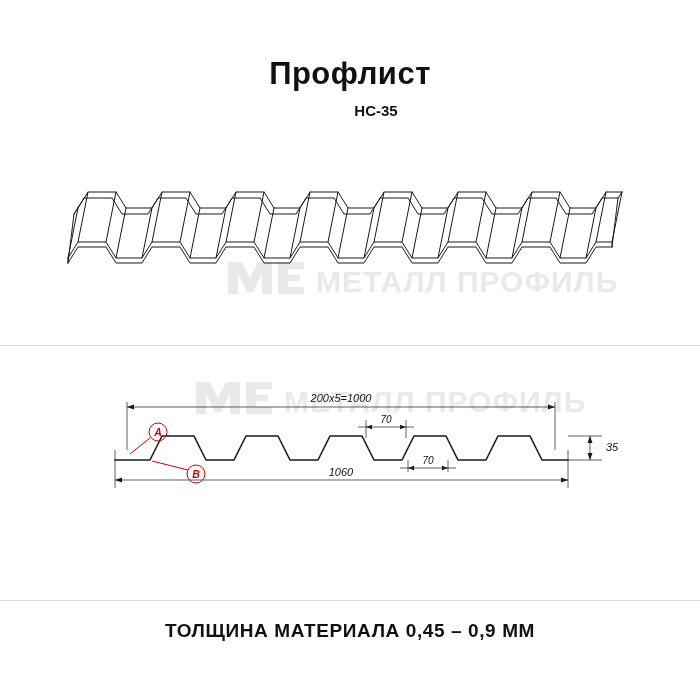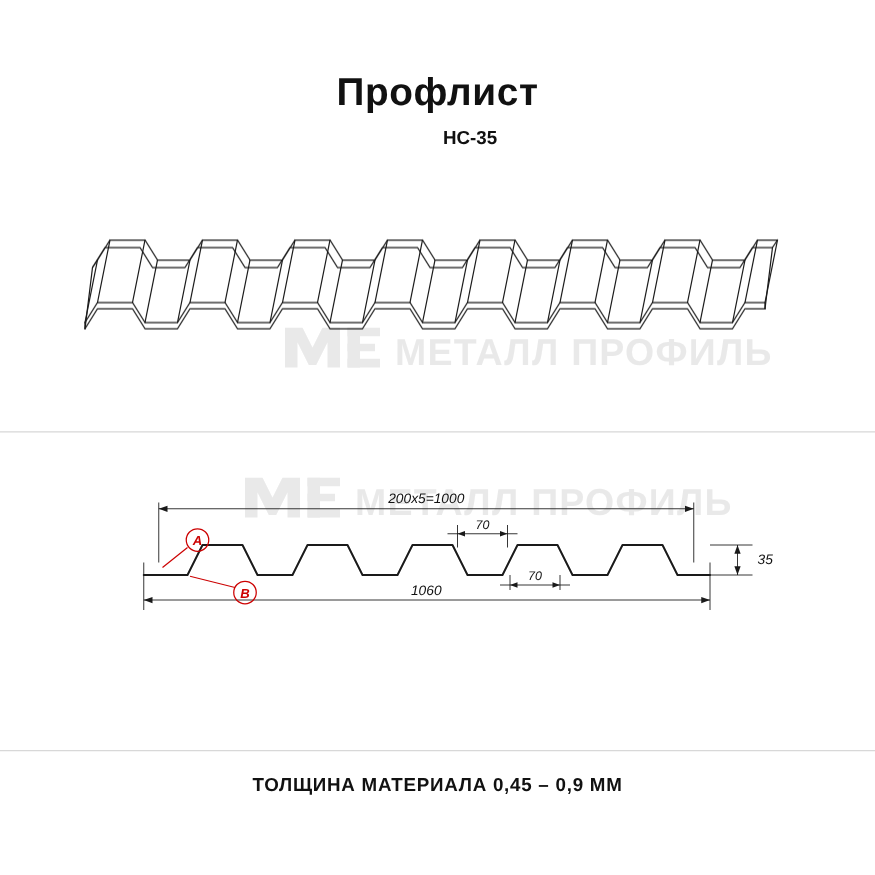--- a/index.html
+++ b/index.html
@@ -42,21 +42,21 @@
     font-weight: bold;
     color: #111;
     padding-left: 26px;
   }
   .footer-note {
     position: absolute;
     top: 620px;
     left: 0;
     width: 700px;
     text-align: center;
-    font-size: 15px;
+    font-size: 19px;
     font-weight: bold;
     letter-spacing: 0.6px;
     color: #111;
   }
   .divider {
     position: absolute;
     left: 0;
     width: 700px;
     height: 1px;
     background: #d8d8d8;

